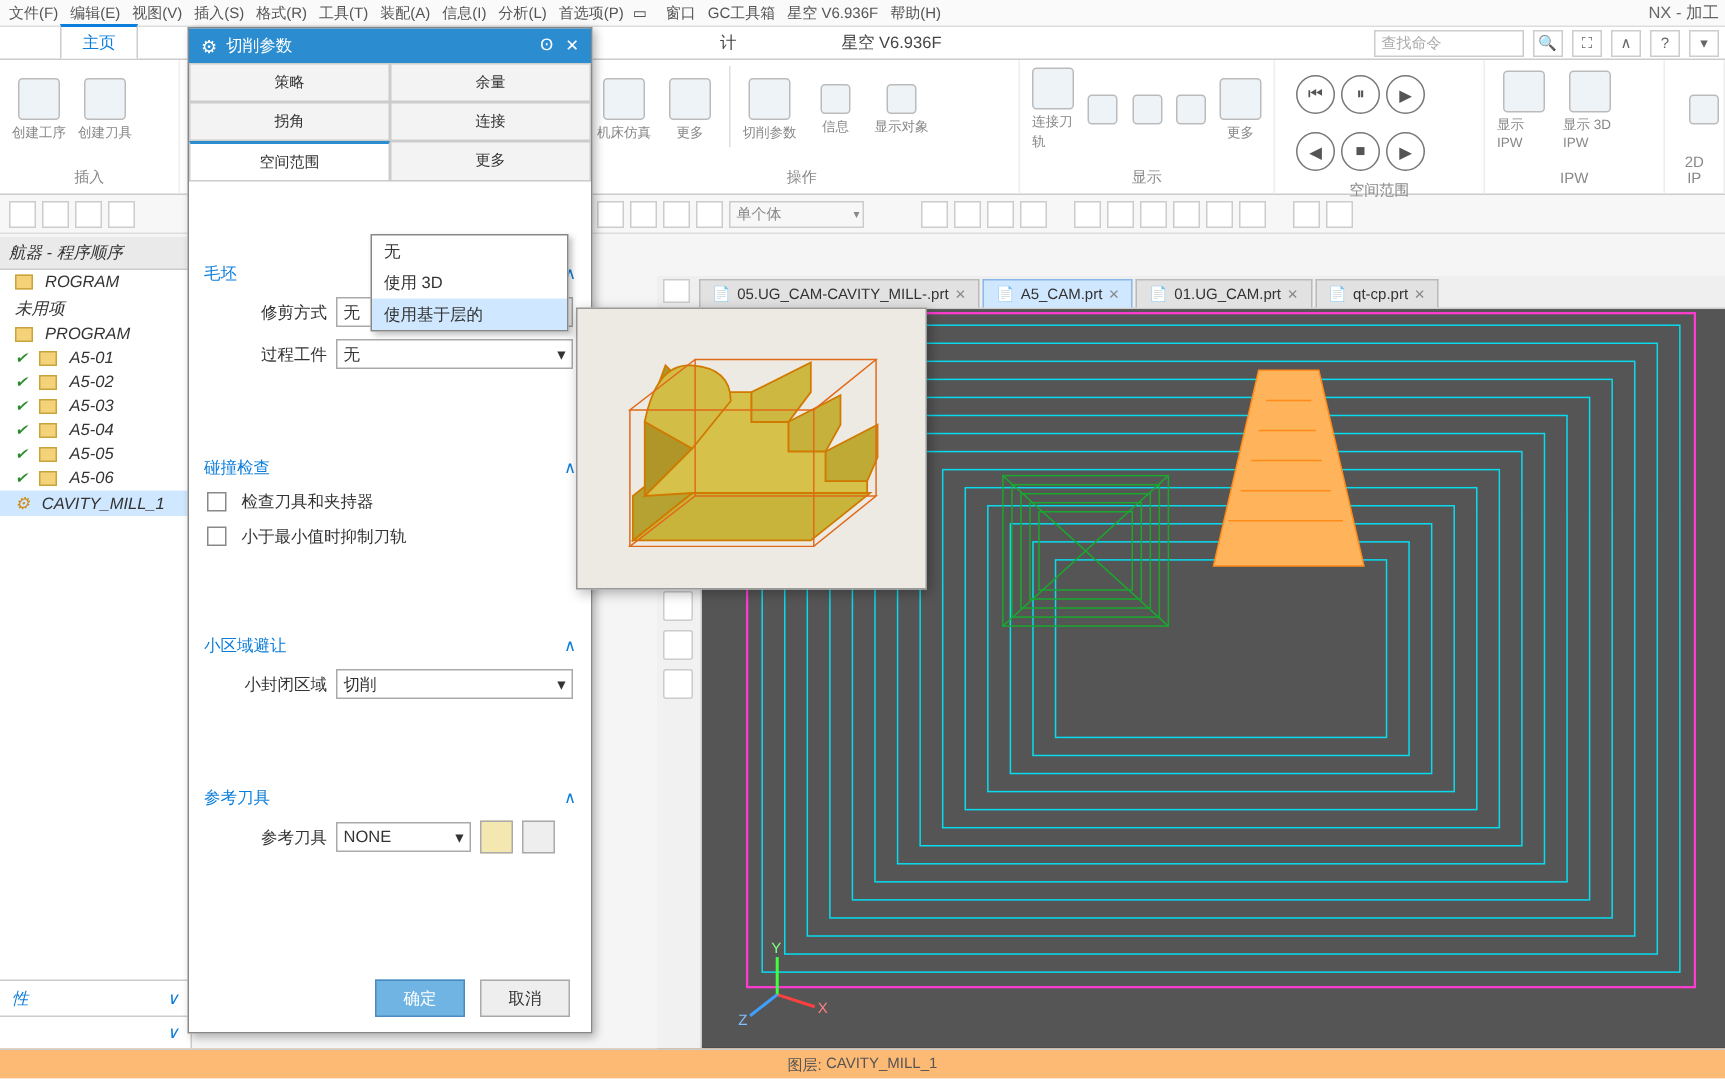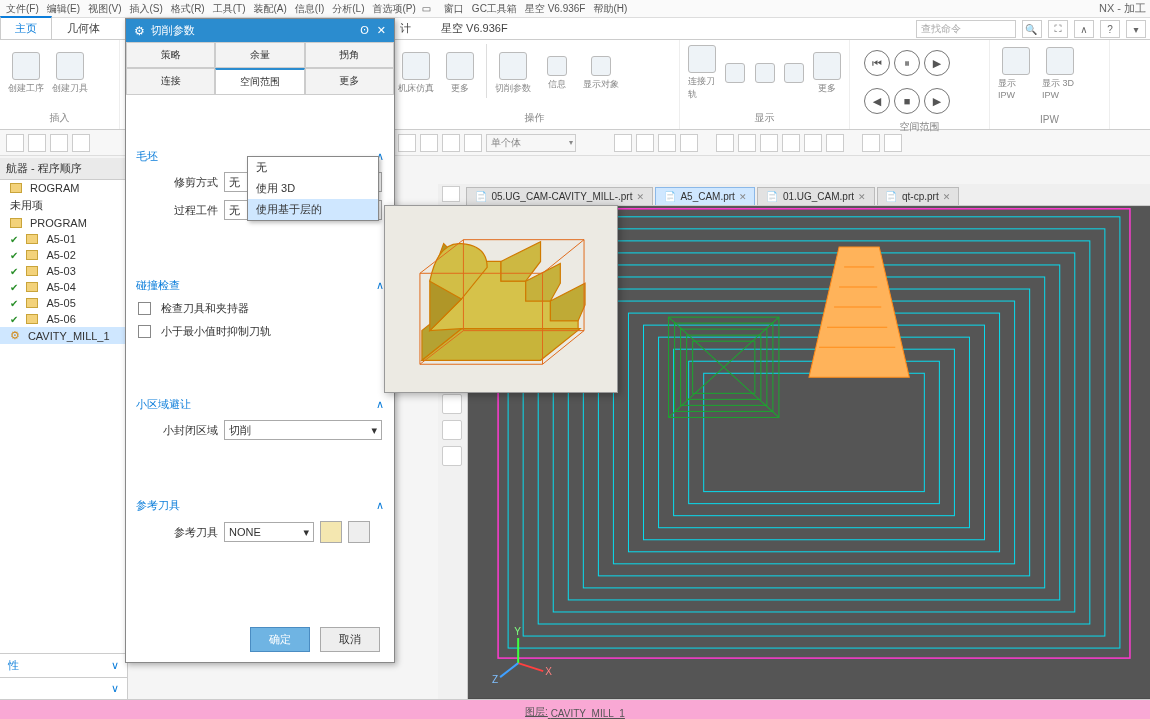--- a/index.html
+++ b/index.html
@@ -6,21 +6,21 @@
 body { width: 1150px; height: 719px; background: #f5f5f5; position: relative; overflow: hidden; font-size: 11px; color: #333; }
 
 
 .menubar { height: 18px; background: #fafafa; border-bottom: 1px solid #ddd; display: flex; align-items: center; gap: 4px; padding: 0 4px; font-size: 10px; color: #555; }
 .menubar .item { padding: 0 2px; cursor: default; }
 .menubar .title { margin-left: auto; color: #666; font-size: 11px; }
 .menubar .spacer { width: 16px; }
 
 
 .tabbar { height: 22px; background: #fff; border-bottom: 1px solid #ccc; display: flex; align-items: flex-end; font-size: 11px; }
-.tabbar .tab { padding: 3px 14px; border: 1px solid transparent; border-bottom: none; color: #444; }
+.tabbar .tab { padding: 3px 14px; border: 1px solid transparent; border-bottom: none; color: #444; margin-left: 40px; }
 .tabbar .tab.active { background: #fff; border-color: #ccc; color: #0b7dda; border-top: 2px solid #0b7dda; }
 
 
 .ribbon { height: 90px; background: #fff; border-bottom: 1px solid #ccc; display: flex; position: relative; }
 .ribbon-group { border-right: 1px solid #eee; padding: 4px 8px; display: flex; flex-direction: column; justify-content: space-between; }
 .ribbon-group .label { font-size: 10px; color: #888; text-align: center; }
 .icons-row { display: flex; gap: 8px; align-items: flex-start; }
 .big-btn { width: 36px; height: 58px; display: flex; flex-direction: column; align-items: center; justify-content: center; gap: 2px; color: #888; font-size: 9px; }
 .big-btn .ico { width: 28px; height: 28px; border: 1px solid #bbb; border-radius: 3px; background: #eef3f7; }
 .big-btn.tiny .ico { width: 20px; height: 20px; }
@@ -28,21 +28,21 @@
 .navctrl .circ { width: 26px; height: 26px; border: 1.5px solid #777; border-radius: 50%; display: flex; align-items: center; justify-content: center; font-size: 11px; color: #555; }
 .searchbox { width: 100px; height: 18px; border: 1px solid #ccc; font-size: 10px; padding: 0 4px; color: #aaa; display:flex; align-items:center; }
 
 
 .smallbar { height: 26px; background: #f7f7f7; border-bottom: 1px solid #ddd; display: flex; align-items: center; gap: 4px; padding: 0 6px; }
 .smallbar .sq { width: 18px; height: 18px; border: 1px solid #ccc; background: #fff; }
 .smallbar .sel { height: 18px; border: 1px solid #ccc; font-size: 10px; padding: 0 14px 0 4px; color: #888; display:flex; align-items:center; position:relative; }
 .smallbar .sel::after { content:"▾"; position:absolute; right:2px; font-size:8px; }
 
 
-.nav { position: absolute; left: 0; top: 158px; width: 128px; bottom: 20px; background: #fff; border-right: 1px solid #ccc; }
+.nav { position: absolute; left: 0; top: 158px; width: 128px; bottom: 20px; background: #fff; border-right: 1px solid #ccc; font-style: italic; }
 .nav-head { background: #eaeaea; padding: 3px 6px; font-size: 11px; color: #333; border-bottom: 1px solid #ccc; }
 .nav-tree { font-size: 11px; }
 .nav-item { padding: 2px 4px 2px 10px; display: flex; align-items: center; gap: 8px; }
 .nav-item.sel { background: #cfe7ff; }
 .nav-item .chk { color: #2a8f2a; font-size: 10px; }
 .nav-item .fld { width: 12px; height: 10px; background: #f3d27a; border: 1px solid #c9a43a; display:inline-block; }
 .nav-bottom { position: absolute; bottom: 0; left: 0; right: 0; }
 .nav-section { border-top: 1px solid #ccc; padding: 4px 8px; color: #0b7dda; display: flex; justify-content: space-between; align-items: center; }
 
 
@@ -53,28 +53,28 @@
 .filetabs .home { position: absolute; left: 4px; top: 2px; width: 18px; height: 16px; border: 1px solid #ccc; background:#fff; }
 
 
 .viewport { position: absolute; left: 438px; right: 0; top: 206px; bottom: 20px; background: linear-gradient(#5c5c5c,#4a4a4a); overflow: hidden; }
 .lefticons { position: absolute; left: 0; top: 0; width: 30px; bottom: 0; background: #f1f1f1; border-right: 1px solid #ccc; display: flex; flex-direction: column; gap: 6px; padding: 6px 4px; }
 .lefticons .li { width: 20px; height: 20px; border: 1px solid #ccc; background: #fff; border-radius: 2px; }
 .canvas { position: absolute; left: 30px; top: 0; right: 0; bottom: 0; }
 .canvas svg { width: 100%; height: 100%; }
 
 
-.status { position: absolute; left: 0; right: 0; bottom: 0; height: 20px; background: #f9a8d4; border-top: 1px solid #ccc; display: flex; align-items: flex-end; justify-content: center; font-size: 10px; color: #555; text-decoration: underline; }
+.status { position: absolute; left: 0; right: 0; bottom: 0; height: 20px; background: #fdba74; border-top: 1px solid #ccc; display: flex; align-items: center; justify-content: center; font-size: 10px; color: #555; }
 
 
 .dialog { position: absolute; left: 125px; top: 18px; width: 270px; background: #fff; border: 1px solid #888; box-shadow: 2px 2px 6px rgba(0,0,0,.3); font-size: 11px; }
 .dlg-title { background: #2b8ccf; color: #fff; padding: 4px 8px; display: flex; align-items: center; gap: 6px; }
 .dlg-title .gear { font-size: 12px; }
 .dlg-title .r { margin-left: auto; display: flex; gap: 8px; }
-.dlg-tabs { display: grid; grid-template-columns: 1fr 1fr 1fr; }
+.dlg-tabs { display: grid; grid-template-columns: 1fr 1fr; }
 .dlg-tabs .t { text-align: center; padding: 5px 0; border: 1px solid #ccc; background: #f3f3f3; font-size: 10px; }
 .dlg-tabs .t.active { background: #fff; border-top: 2px solid #2b8ccf; }
 .section-h { color: #0b7dda; padding: 6px 10px 4px; display: flex; justify-content: space-between; align-items: center; margin-top: 48px; }
 .chev { color: #0b7dda; font-size: 11px; }
 .row { display: flex; align-items: center; padding: 4px 12px; gap: 6px; }
 .row .lbl { width: 80px; color: #333; text-align: right; }
 .row .sel { flex: 1; height: 20px; border: 1px solid #aaa; font-size: 11px; padding: 0 4px; display: flex; align-items: center; justify-content: space-between; }
 .row .cb { width: 13px; height: 13px; border: 1px solid #888; margin-right: 4px; }
 .dropdown-pop { position: absolute; left: 247px; top: 156px; width: 132px; background: #fff; border: 1px solid #888; box-shadow: 2px 2px 4px rgba(0,0,0,.25); z-index: 5; }
 .dropdown-pop .opt { padding: 3px 8px; font-size: 11px; }
@@ -216,20 +216,26 @@
           <span>显示 IPW</span>
         </div>
       <div class="big-btn">
           <div class="ico"></div>
           <span>显示 3D IPW</span>
         </div>
     </div>
     <div class="label">IPW</div>
   </div>
 
+  <div class="ribbon-group" style="width:40px">
+    <div class="big-btn tiny">
+        <div class="ico"></div>
+      </div>
+    <div class="label">2D IP</div>
+  </div>
 </div>
 
 <div class="smallbar">
   <div class="sq"></div>
   <div class="sq"></div>
   <div class="sq"></div>
   <div class="sq"></div>
   <div style="flex:0 0 300px"></div>
   <div class="sq"></div>
   <div class="sq"></div>

